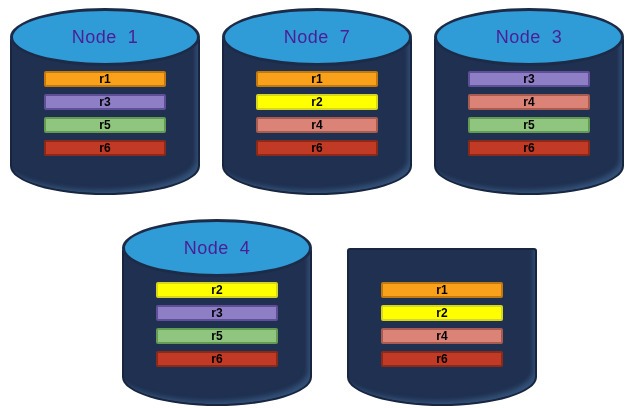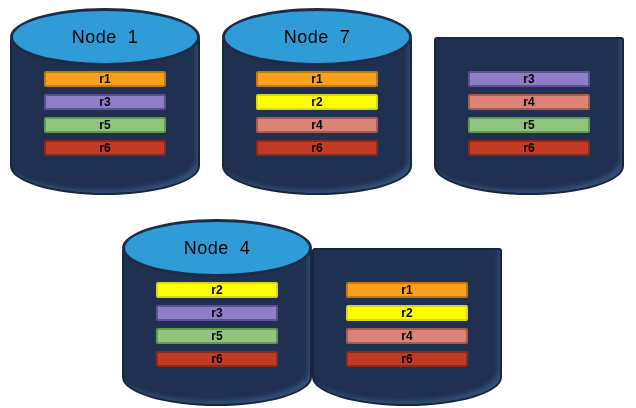--- a/index.html
+++ b/index.html
@@ -13,21 +13,21 @@
     width: 636px;
     height: 408px;
     background: #ffffff;
     overflow: hidden;
   }
   .row {
     position: absolute;
     display: flex;
   }
   #row1 { left: 10px;  top: 8px;   gap: 22px; }
-  #row2 { left: 122px; top: 219px; }
+  #row2 { left: 122px; top: 219px; gap: 35px; }
 
   .cylinder {
     position: relative;
     width: 190px;
     height: 187px;
   }
   .cyl-body {
     position: absolute;
     left: 0; right: 0;
     top: 29px; bottom: 0;
@@ -44,21 +44,21 @@
     background: #2F9CD8;
     border: 3px solid #1C2B47;
     box-sizing: border-box;
     border-radius: 50%;
     z-index: 2;
     display: flex;
     align-items: center;
     justify-content: center;
   }
   .cyl-title {
-    color: #000000;
+    color: #4c1d95;
     font-size: 18px;
     letter-spacing: 0.5px;
     white-space: pre;
   }
   .bars {
     position: absolute;
     left: 0; right: 0;
     top: 63px;
     z-index: 3;
     display: flex;
@@ -107,20 +107,23 @@
     <div class="bars">
           <div class="bar" style="background: rgb(249, 161, 27); border-color: rgb(194, 122, 14);">r1</div>
           <div class="bar" style="background: rgb(255, 255, 0); border-color: rgb(214, 214, 31);">r2</div>
           <div class="bar" style="background: rgb(220, 131, 120); border-color: rgb(168, 92, 80);">r4</div>
           <div class="bar" style="background: rgb(192, 58, 38); border-color: rgb(140, 42, 26);">r6</div>
         </div>
   </div>
 
   <div class="cylinder">
     <div class="cyl-body"></div>
+    <div class="cyl-top">
+      <span class="cyl-title">Node  3</span>
+    </div>
     <div class="bars">
           <div class="bar" style="background: rgb(141, 126, 198); border-color: rgb(95, 79, 150);">r3</div>
           <div class="bar" style="background: rgb(220, 131, 120); border-color: rgb(168, 92, 80);">r4</div>
           <div class="bar" style="background: rgb(143, 197, 127); border-color: rgb(99, 155, 82);">r5</div>
           <div class="bar" style="background: rgb(192, 58, 38); border-color: rgb(140, 42, 26);">r6</div>
         </div>
   </div>
 </div>
   <div class="row" id="row2">
   <div class="cylinder">

